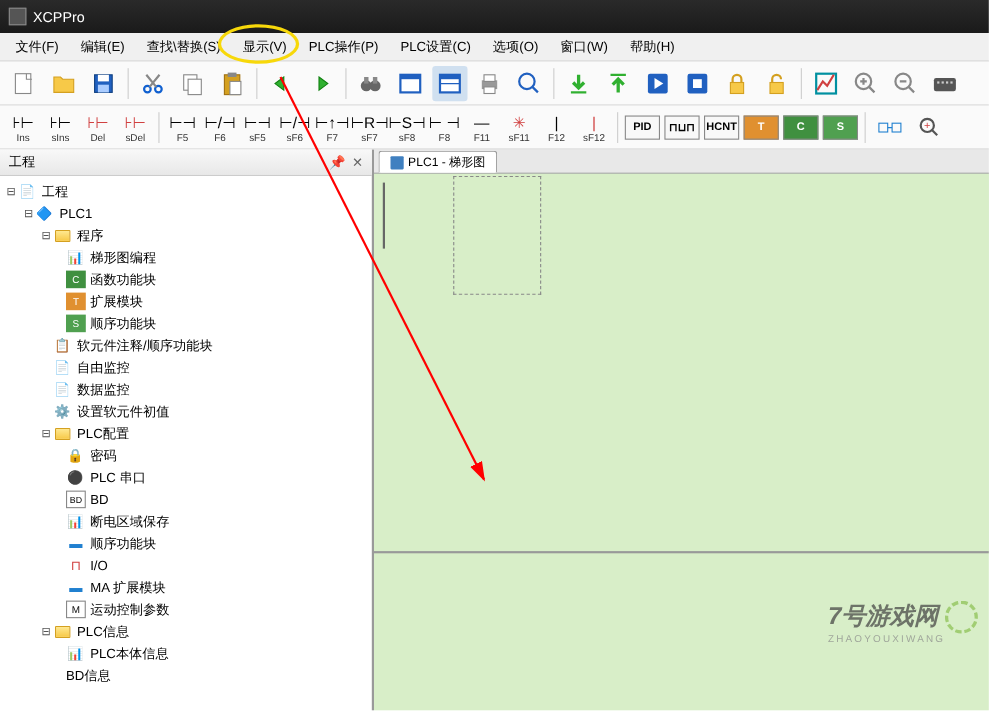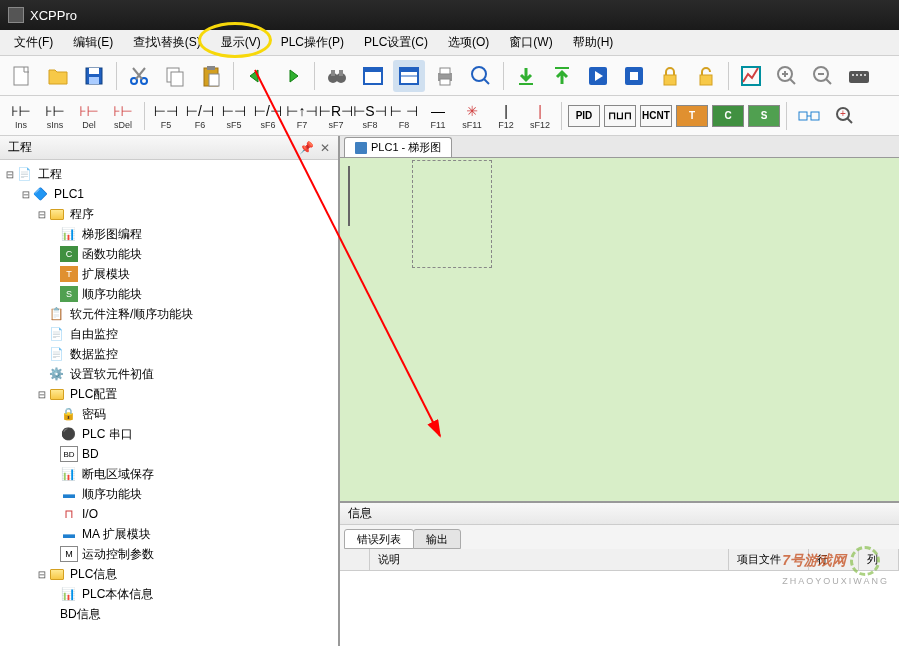--- a/index.html
+++ b/index.html
@@ -434,51 +434,33 @@
       <div class="tab">
         <div class="tab-icon"></div>
         <span>PLC1 - 梯形图</span>
       </div>
     </div>
     <div class="ladder-view">
       <div class="ladder-canvas">
         <div class="ladder-rung"></div>
         <div class="ladder-cursor"></div>
       </div>
-      <div class="info-panel" style="position:absolute;bottom:0;left:0;right:0">
-        <div class="info-header">
-            <span>信息</span>
-          </div>
-        <div class="info-tabs">
-          <div class="info-tab">错误列表</div>
-          <div class="info-tab inactive">输出</div>
-        </div>
-        <div class="info-grid">
-          <div class="info-grid-header">
-            <div class="info-col" style="width:30px"></div>
-            <div class="info-col" style="flex:1">说明</div>
-            <div class="info-col" style="width:80px">项目文件</div>
-            <div class="info-col" style="width:50px">行</div>
-            <div class="info-col" style="width:40px">列</div>
-          </div>
-        </div>
-      </div>
     </div>
   </div>
 </div>
 
 <div class="highlight-circle"></div>
 <svg style="position:absolute;top:56px;left:240px;width:220px;height:400px;z-index:99;pointer-events:none">
   <defs>
       <marker id="ah" markerWidth="10" markerHeight="10" refX="8" refY="3" orient="auto">
         <path d="M0,0 L9,3 L0,6 z" fill="#ff0000"></path>
       </marker>
     </defs>
   <line x1="15" y1="14" x2="200" y2="380" stroke="#ff0000" stroke-width="2" marker-end="url(#ah)"></line>
 </svg>
 
 <div class="watermark">
-  <div style="font-size:14px;font-weight:bold;color:#c2410c;font-style:italic">
+  <div style="font-size:22px;font-weight:bold;color:#404040;font-style:italic">
     <span>7号游戏网</span>
     <span style="display:inline-block;width:30px;height:30px;border:3px dashed #8ac050;border-radius:50%;vertical-align:middle"></span>
   </div>
   <div style="font-size:9px;color:#888;letter-spacing:2px">ZHAOYOUXIWANG</div>
 </div>
 
 </body></html>

